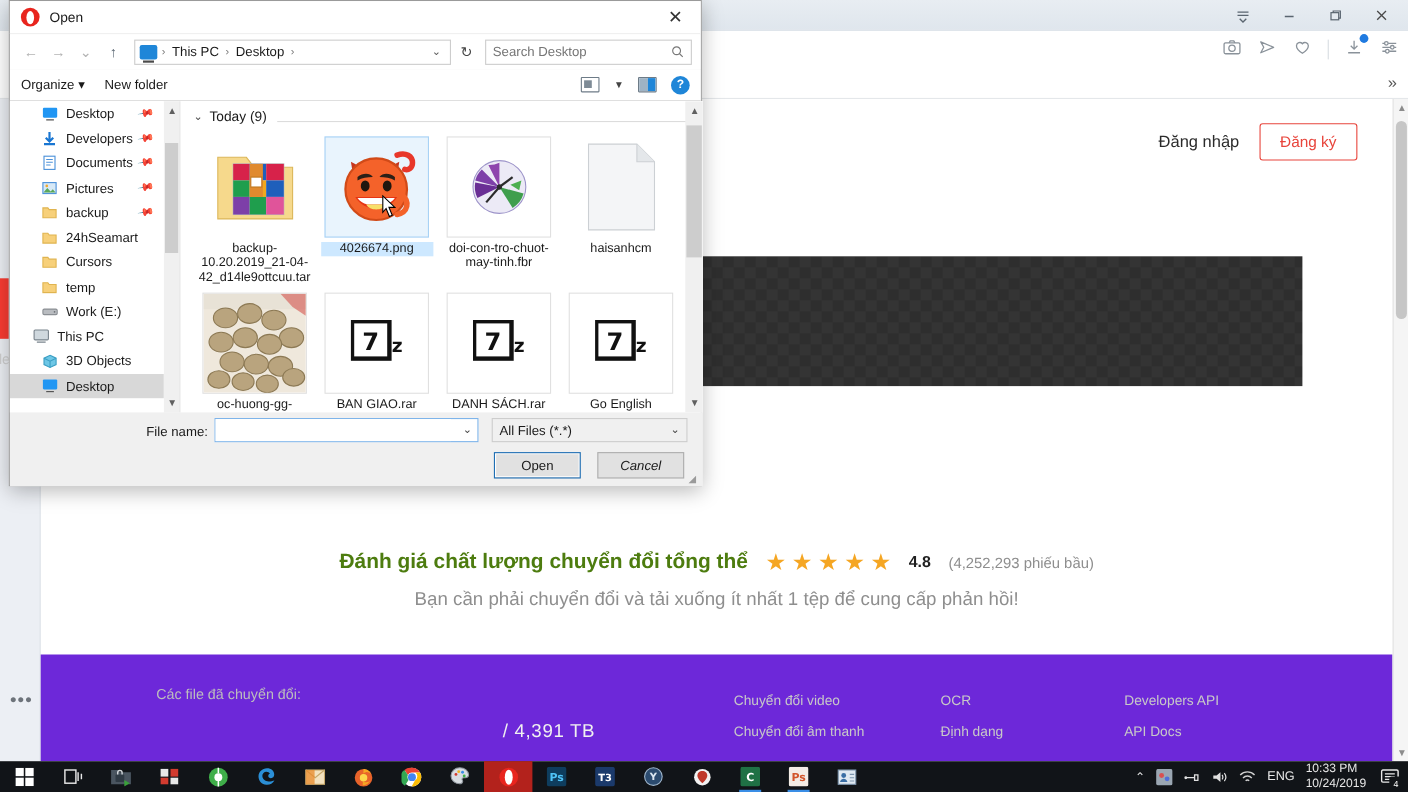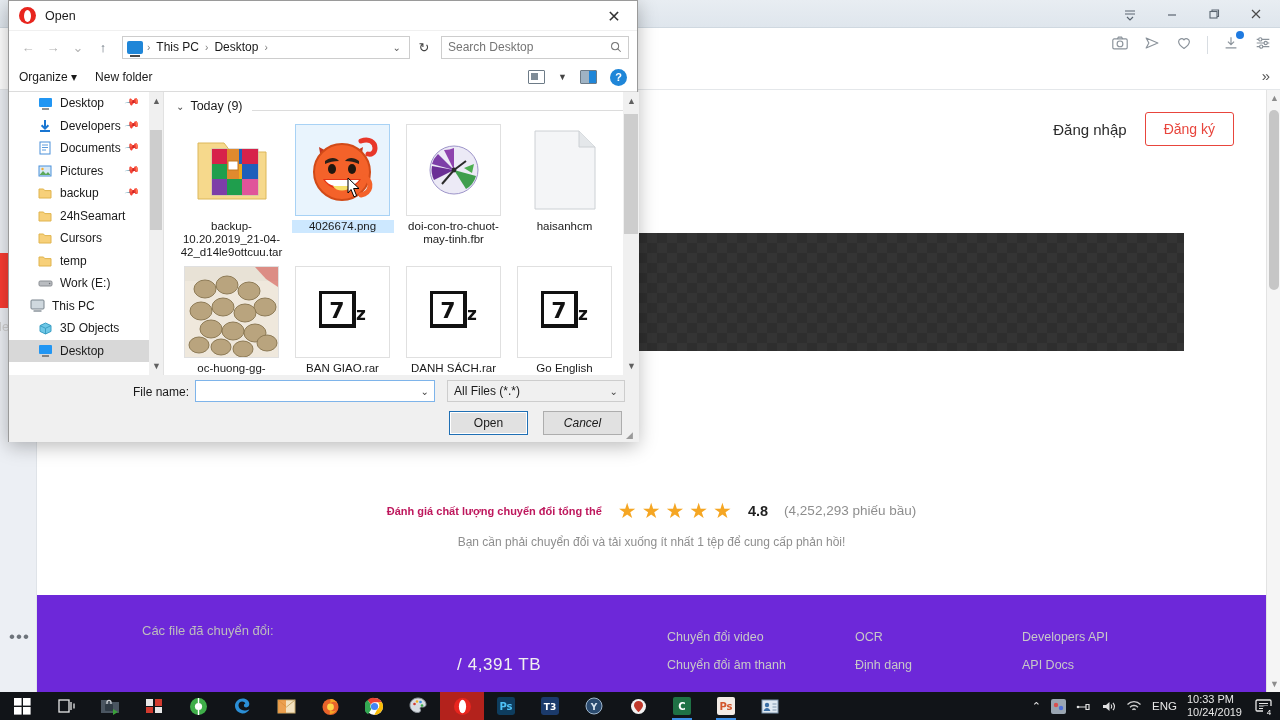--- a/index.html
+++ b/index.html
@@ -131,27 +131,27 @@
   .drop-note {
     position: absolute; left: -100px; top: 86px; font-size: 13px; color: #cfcfcf;
     white-space: nowrap;
   }
   .drop-note a { color: #ffffff; text-decoration: underline; }
 
   .rating-row {
     position: absolute; left: 0; right: 0; top: 410px;
     display: flex; align-items: center; justify-content: center; gap: 16px;
   }
-  .rating-label { font-size: 11px; font-weight: bold; color: #be185d; }
+  .rating-label { font-size: 19px; font-weight: bold; color: #4d7c0f; }
   .stars { display: flex; gap: 5px; font-size: 21px; color: #f5a623; line-height: 1; }
   .rating-score { font-size: 14.5px; font-weight: bold; color: #1f1f1f; }
   .rating-count { font-size: 13.5px; color: #8e8e8e; }
   .rating-sub {
     position: absolute; left: 0; right: 0; top: 445px; text-align: center;
-    font-size: 12px; color: #8e8e8e;
+    font-size: 17px; color: #8e8e8e;
   }
 
   .footer {
     position: absolute; left: 0; right: 0; top: 505px; bottom: 0;
     background: #6d28d9; color: #cfcfcf;
   }
   .f-converted { position: absolute; left: 105px; top: 28px; font-size: 13px; color: #bdbdbd; }
   .f-counter {
     position: absolute; left: 420px; top: 60px; font-size: 17px; color: #f0f0f0;
     letter-spacing: .6px;

